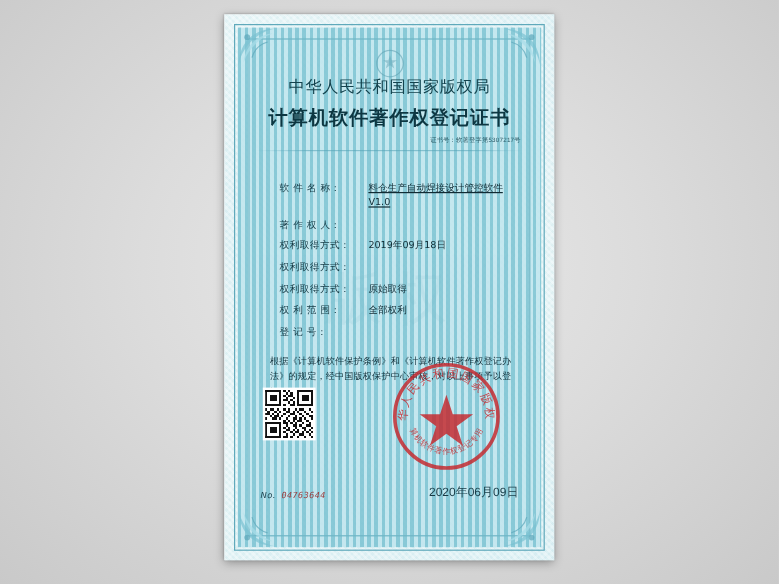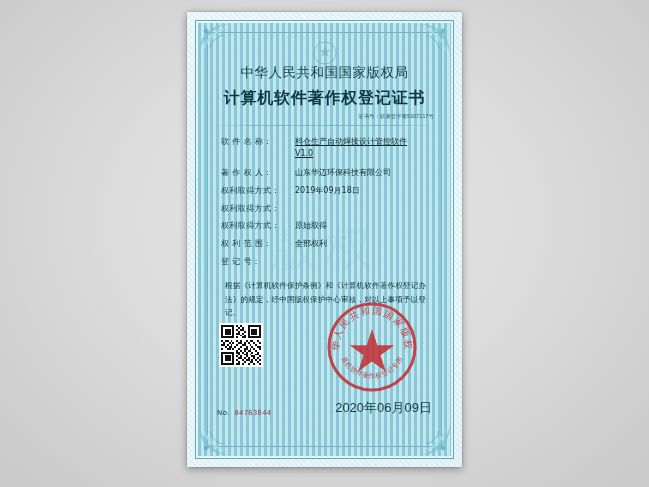--- a/index.html
+++ b/index.html
@@ -124,22 +124,22 @@
     padding-right: 2px;
     letter-spacing: .2px;
   }
   .divider {
     margin: 5px 0 0 0;
     height: 1px;
     background: linear-gradient(90deg, rgba(100,175,190,0) 0%, rgba(80,160,180,.55) 20%, rgba(80,160,180,.55) 80%, rgba(100,175,190,0) 100%);
   }
 
   .fields {
-    margin-top: 10px;
-    padding-left: 8px;
+    margin-top: 25px;
+    padding-left: 20px;
   }
   .row {
     display: flex;
     align-items: flex-start;
     margin-bottom: 6.5px;
     font-size: 8px;
     color: #15313a;
     font-family: "DejaVu Sans", sans-serif;
   }
   .row .label {
@@ -200,24 +200,25 @@
     justify-content: space-between;
     align-items: flex-end;
     font-size: 7px;
     color: #1c4450;
   }
   .footer .no {
     color: #9a3b3b;
     font-family: "DejaVu Sans Mono", monospace;
     font-size: 7px;
     letter-spacing: .4px;
+    font-style: italic;
   }
   .footer .no .prefix { color:#1c4450; font-family:"DejaVu Sans", sans-serif; }
   .footer .date {
-    font-size: 13px;
+    font-size: 10px;
     color: #173b46;
   }
   .wm {
     position: absolute;
     left: 50%;
     top: 52%;
     transform: translate(-50%,-50%);
     font-size: 48px;
     color: rgba(120,185,200,0.13);
     font-family: Liberation Mono, monospace;
@@ -288,21 +289,20 @@
         <div class="divider"></div>
 
         <div class="fields">
           <div class="row software">
             <div class="label">软 件 名 称：</div>
             <div class="value">料仓生产自动焊接设计管控软件
 V1.0</div>
           </div>
           <div class="row">
             <div class="label">著 作 权 人：</div>
-            <div class="value">山东华迈环保科技有限公司</div>
           </div>
           <div class="row">
             <div class="label">权利取得方式：</div>
             <div class="value">2019年09月18日</div>
           </div>
           <div class="row">
             <div class="label">权利取得方式：</div>
           </div>
           <div class="row">
             <div class="label">权利取得方式：</div>

